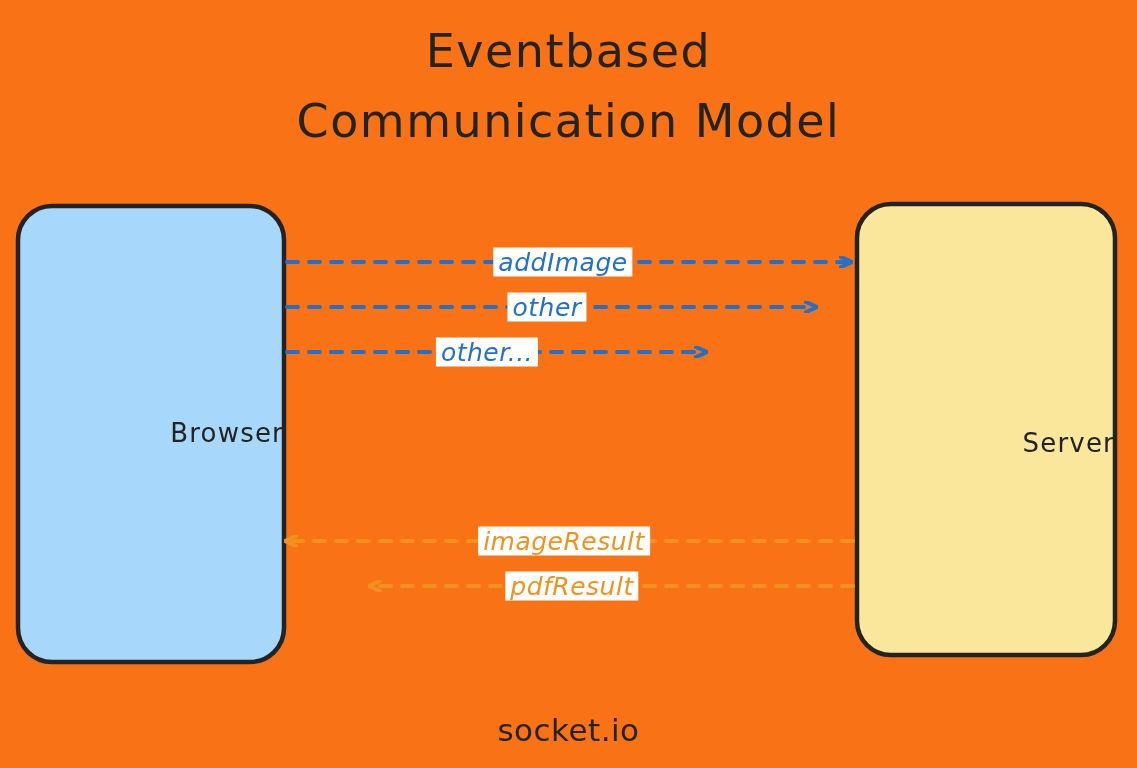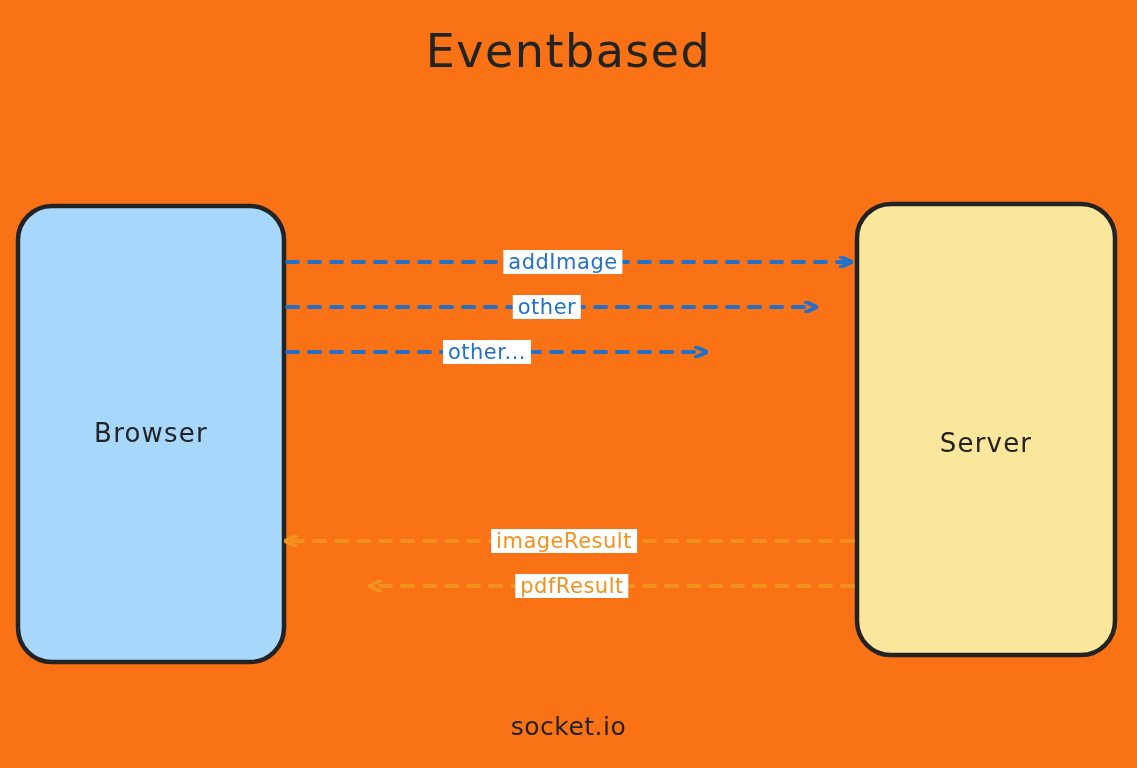--- a/index.html
+++ b/index.html
@@ -42,54 +42,55 @@
     font-weight: 400;
     color: #232323;
     letter-spacing: 1.5px;
   }
   .node-label {
     position: absolute;
     font-family: "DejaVu Sans", sans-serif;
     font-size: 26px;
     color: #232323;
     letter-spacing: 1.2px;
-    text-align: center;
+    text-align: right;
     pointer-events: none;
   }
   #browser-label {
     left: 18px;
     top: 418px;
     width: 266px;
   }
   #server-label {
     left: 857px;
     top: 428px;
     width: 258px;
   }
   .edge-label {
     position: absolute;
     font-family: "DejaVu Sans", sans-serif;
-    font-size: 21px;
+    font-size: 25px;
     letter-spacing: 0.5px;
     text-align: center;
     white-space: nowrap;
     transform: translate(-50%, -50%);
     background: #ffffff;
     padding: 0 5px;
+    font-style: italic;
   }
   .edge-label.blue { color: #2470c8; }
   .edge-label.orange { color: #f1921f; }
   .footer-label {
     position: absolute;
     left: 0;
     top: 712px;
     width: 1137px;
     text-align: center;
     font-family: "DejaVu Sans", sans-serif;
-    font-size: 25px;
+    font-size: 31px;
     color: #232323;
     letter-spacing: 0.5px;
   }
 </style>
 </head>
 <body>
 
 <div id="canvas" style="background: #f97316; padding-left: 32px;">
 
   <svg class="diagram-svg" viewBox="0 0 1137 768">
@@ -126,20 +127,21 @@
       <line id="edge-line-image-result" x1="853" y1="541" x2="286" y2="541" stroke="#f1921f" stroke-width="4" stroke-linecap="round" stroke-dasharray="11 11" marker-end="url(#arrow-orange)"></line>
     </g>
 
     <g>
       <line id="edge-line-pdf-result" x1="853" y1="586" x2="370" y2="586" stroke="#f1921f" stroke-width="4" stroke-linecap="round" stroke-dasharray="11 11" marker-end="url(#arrow-orange)"></line>
     </g>
   </svg>
 
   <div class="title-block">
     <span class="title-line">Eventbased</span>
+    <span class="title-line">Communication Model</span>
   </div>
 
   <div id="browser-label" class="node-label">Browser</div>
 
   <div id="server-label" class="node-label">Server</div>
 
   <div class="edge-label blue" id="label-add-image" style="left: 563px; top: 262px; color: rgb(36, 112, 200);">addImage</div>
   <div class="edge-label blue" id="label-add-pdf" style="left: 547px; top: 307px; color: rgb(36, 112, 200);">other</div>
   <div class="edge-label blue" id="label-other" style="left: 487px; top: 352px; color: rgb(36, 112, 200);">other...</div>
   <div class="edge-label orange" id="label-image-result" style="left: 564px; top: 541px; color: rgb(241, 146, 31); text-align: right;">imageResult</div>

